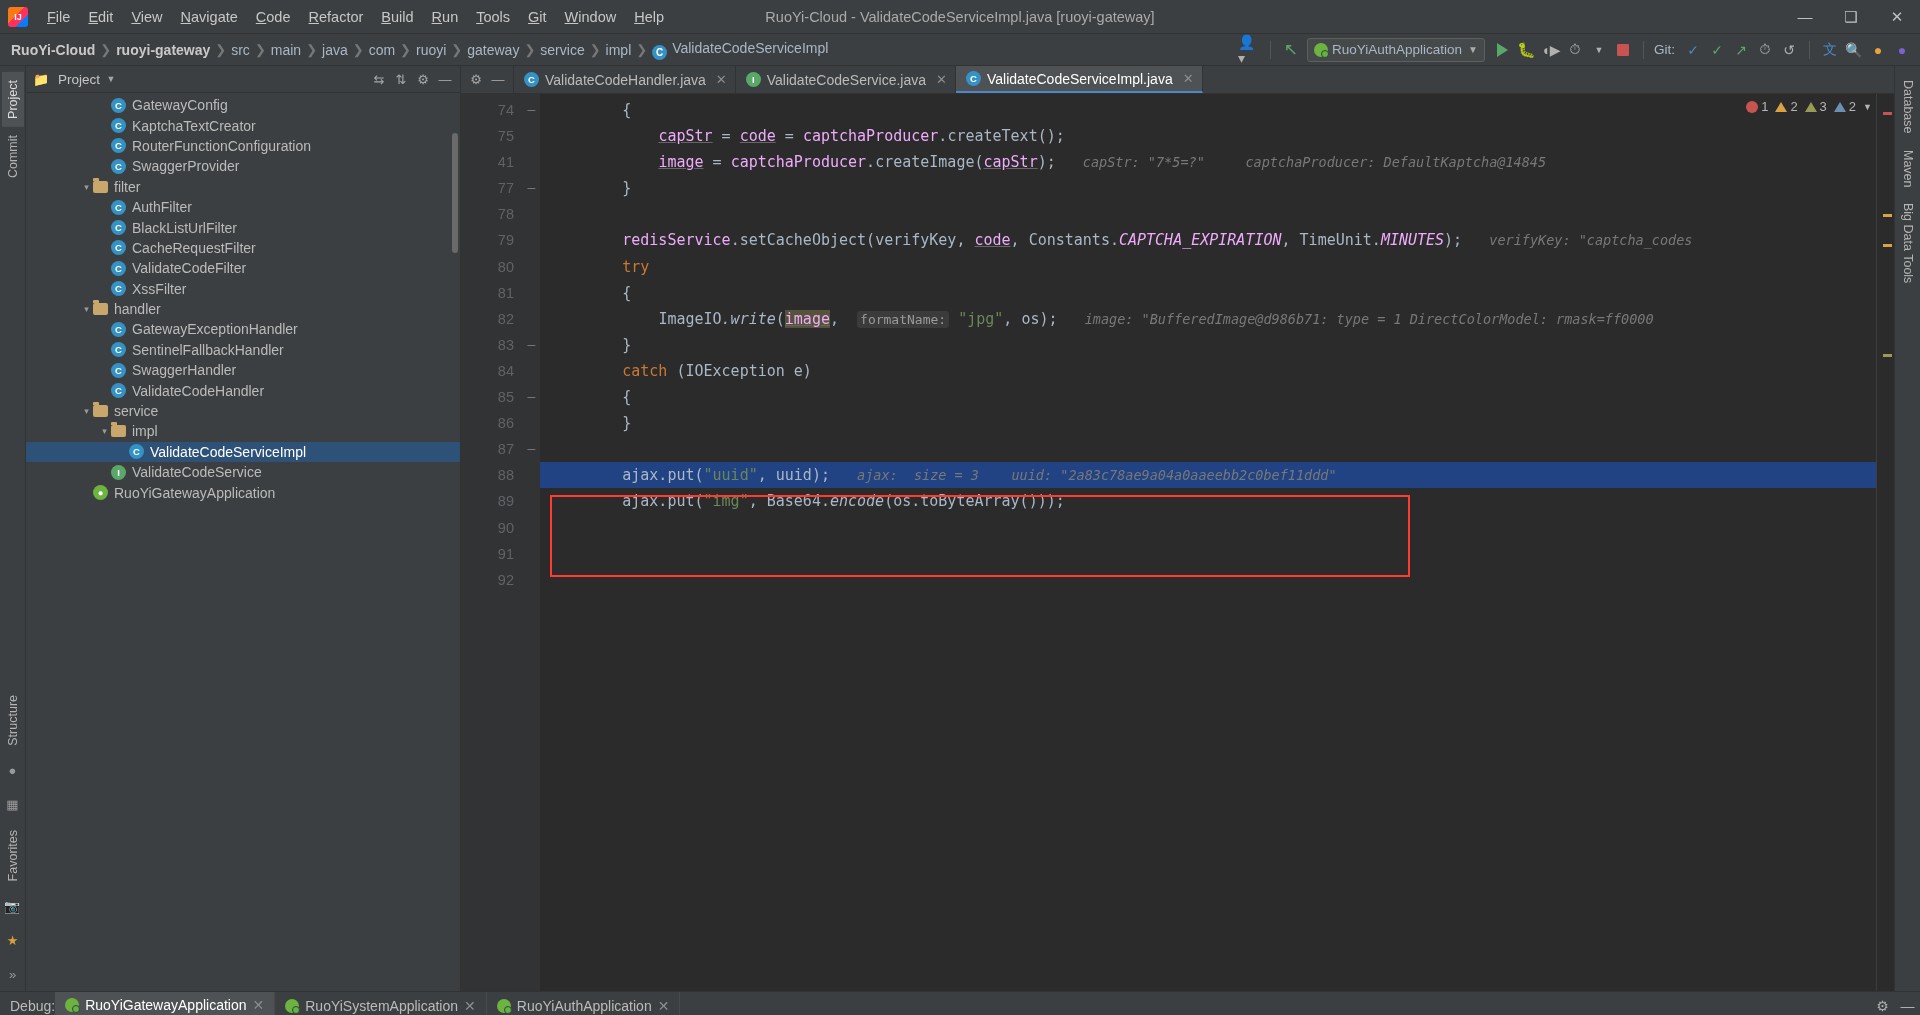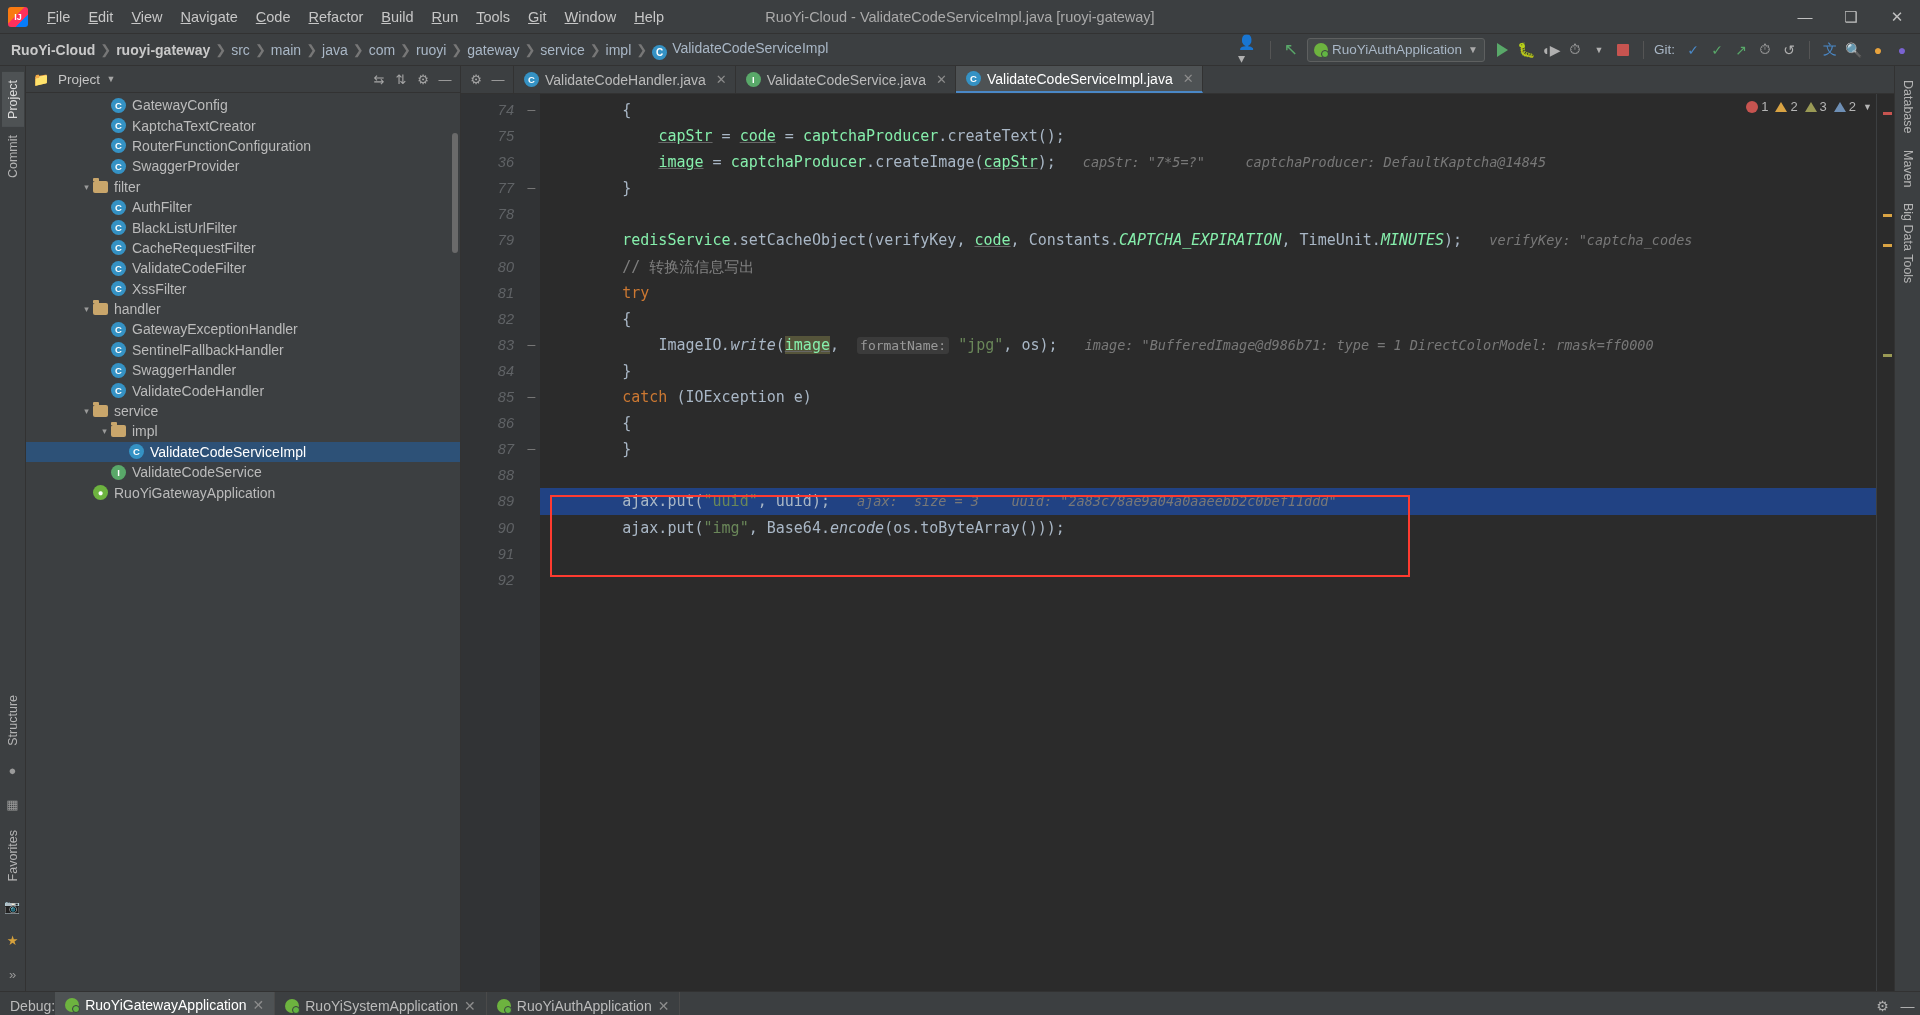--- a/index.html
+++ b/index.html
@@ -96,29 +96,29 @@
   #editor-col{flex:1;display:flex;flex-direction:column;min-width:0;background:#2b2b2b;}
   #tabs{height:28px;background:#3c3f41;display:flex;align-items:stretch;border-bottom:1px solid #323232;}
   .etab{display:flex;align-items:center;padding:0 8px 0 10px;font-size:14px;color:#bbbbbb;border-right:1px solid #323232;gap:6px;white-space:nowrap;}
   .etab.active{background:#4e5254;color:#ffffff;border-bottom:2px solid #4a88c7;}
   .etab .x{color:#8c8c8c;font-size:13px;margin-left:4px;}
   .tabico{width:15px;height:15px;border-radius:50%;font-size:9.5px;font-weight:bold;color:#fff;display:inline-flex;align-items:center;justify-content:center;flex:none;}
 
   #code-area{flex:1;display:flex;position:relative;overflow:hidden;background:#2b2b2b;}
   #gutter{width:62px;background:#313335;flex:none;position:relative;padding-top:3px;}
   #fold{width:17px;background:#313335;flex:none;position:relative;padding-top:3px;}
-  .lnum{height:26.1px;line-height:26.1px;text-align:right;padding-right:9px;font-size:14.5px;color:#606366;font-style:italic;}
+  .lnum{height:26.1px;line-height:26.1px;text-align:right;padding-right:9px;font-size:14.5px;color:#606366;}
   .foldmark{height:26.1px;line-height:26.1px;text-align:center;font-size:11px;color:#888;}
   #code{flex:1;position:relative;overflow:hidden;padding-top:3px;}
   .cline{height:26.1px;line-height:26.1px;font-size:15px;white-space:pre;padding-left:10px;}
   .cline.hl{background:#214283;}
   
   .kw{color:#cc7832;}
   .str{color:#6a8759;}
-  .fld{color:#86efac;}
+  .fld{color:#f0abfc;}
   .ident{color:#a9b7c6;}
   .cmt{color:#808080;}
   .hint{color:#787878;font-style:italic;font-size:13.5px;}
   .pname{color:#9a9a9a;background:#3b3b3b;border-radius:3px;padding:1px 3px;font-size:13px;font-style:normal;}
   .und{text-decoration:underline;text-decoration-color:#666;}
   .hlsel{background:#55543a;}
   #redbox1{position:absolute;border:2px solid #ff3b30;pointer-events:none;}
   #rmargin{width:18px;background:#2b2b2b;flex:none;position:relative;border-left:1px solid #3c3f41;}
   .rmark{position:absolute;right:2px;width:9px;height:3px;}
   #inspect{
@@ -394,21 +394,21 @@
         <div class="etab active">
           <span class="tabico" style="background:#3592c4">C</span>
           <span>ValidateCodeServiceImpl.java</span>
           <span class="x">✕</span>
         </div>
       </div>
     <div id="code-area">
       <div id="gutter">
           <div class="lnum">74</div>
           <div class="lnum">75</div>
-          <div class="lnum">36</div>
+          <div class="lnum">41</div>
           <div class="lnum">77</div>
           <div class="lnum">78</div>
           <div class="lnum">79</div>
           <div class="lnum">80</div>
           <div class="lnum">81</div>
           <div class="lnum">82</div>
           <div class="lnum">83</div>
           <div class="lnum">84</div>
           <div class="lnum">85</div>
           <div class="lnum">86</div>
@@ -440,21 +440,20 @@
           <div class="foldmark"></div>
           <div class="foldmark"></div>
         </div>
       <div id="code">
         <div class="cline mono">        <span class="ident">{</span></div>
           <div class="cline mono">            <span class="fld und">capStr</span> <span class="ident">=</span> <span class="fld und">code</span> <span class="ident">=</span> <span class="fld">captchaProducer</span><span class="ident">.</span><span class="ident">createText</span><span class="ident">();</span></div>
           <div class="cline mono">            <span class="fld und">image</span> <span class="ident">=</span> <span class="fld">captchaProducer</span><span class="ident">.</span><span class="ident">createImage</span><span class="ident">(</span><span class="fld und">capStr</span><span class="ident">);</span>   <span class="hint">capStr: "7*5=?"     captchaProducer: DefaultKaptcha@14845</span></div>
           <div class="cline mono">        <span class="ident">}</span></div>
           <div class="cline mono">&nbsp;</div>
           <div class="cline mono">        <span class="fld">redisService</span><span class="ident">.</span><span class="ident">setCacheObject</span><span class="ident">(</span><span class="ident">verifyKey</span><span class="ident">,</span> <span class="fld und">code</span><span class="ident">,</span> <span class="ident">Constants</span><span class="ident">.</span><span class="fld" style="font-style:italic">CAPTCHA_EXPIRATION</span><span class="ident">,</span> <span class="ident">TimeUnit</span><span class="ident">.</span><span class="fld" style="font-style:italic">MINUTES</span><span class="ident">);</span>   <span class="hint">verifyKey: "captcha_codes</span></div>
-          <div class="cline mono">        <span class="cmt">// 转换流信息写出</span></div>
           <div class="cline mono">        <span class="kw">try</span></div>
           <div class="cline mono">        <span class="ident">{</span></div>
           <div class="cline mono">            <span class="ident">ImageIO</span><span class="ident" style="font-style:italic">.write</span><span class="ident">(</span><span class="fld und hlsel">image</span><span class="ident">,</span>  <span class="pname">formatName:</span> <span class="str">"jpg"</span><span class="ident">, os);</span>   <span class="hint">image: "BufferedImage@d986b71: type = 1 DirectColorModel: rmask=ff0000</span></div>
           <div class="cline mono">        <span class="ident">}</span></div>
           <div class="cline mono">        <span class="kw">catch</span> <span class="ident">(IOException e)</span></div>
           <div class="cline mono">        <span class="ident">{</span></div>
           <div class="cline mono">        <span class="ident">}</span></div>
           <div class="cline mono">&nbsp;</div>
           <div class="cline mono hl">        <span class="ident">ajax.put(</span><span class="str">"uuid"</span><span class="ident">, uuid);</span>   <span class="hint">ajax:  size = 3    uuid: "2a83c78ae9a04a0aaeebb2c0bef11ddd"</span></div>
           <div class="cline mono">        <span class="ident">ajax.put(</span><span class="str">"img"</span><span class="ident">, Base64.</span><span class="ident" style="font-style:italic">encode</span><span class="ident">(os.toByteArray()));</span></div>

